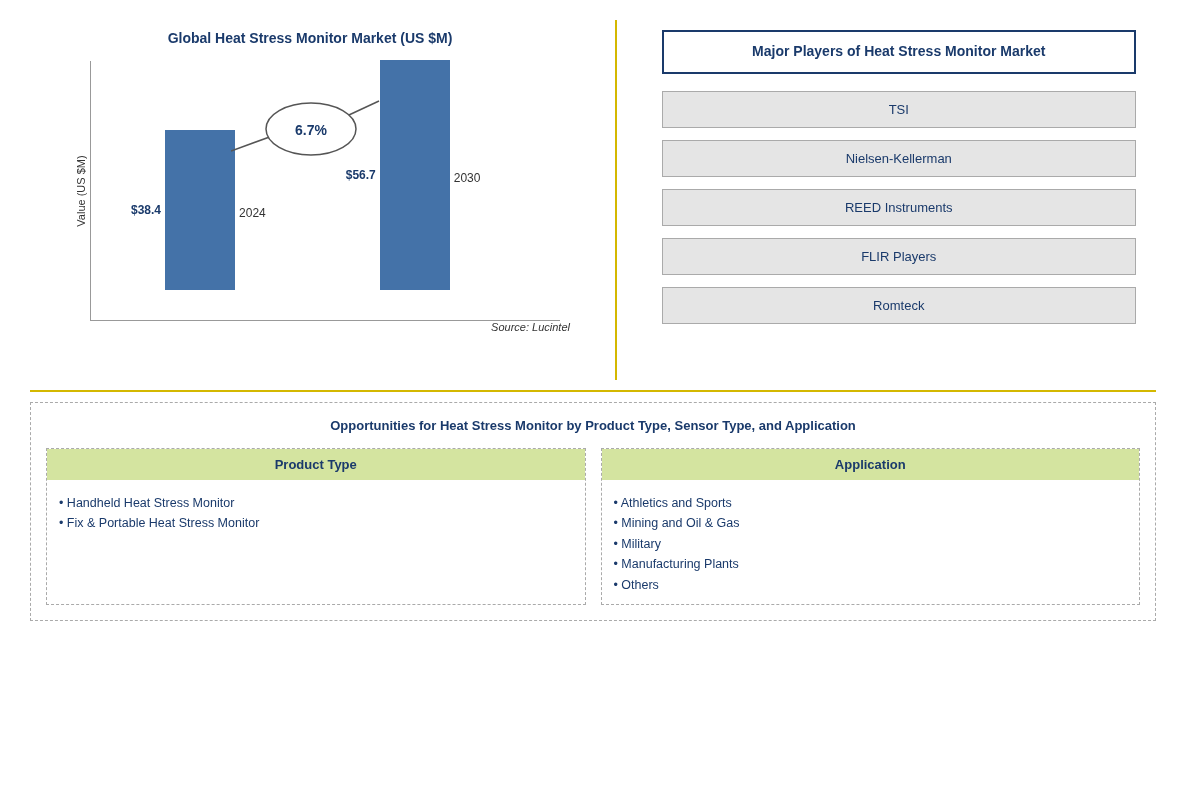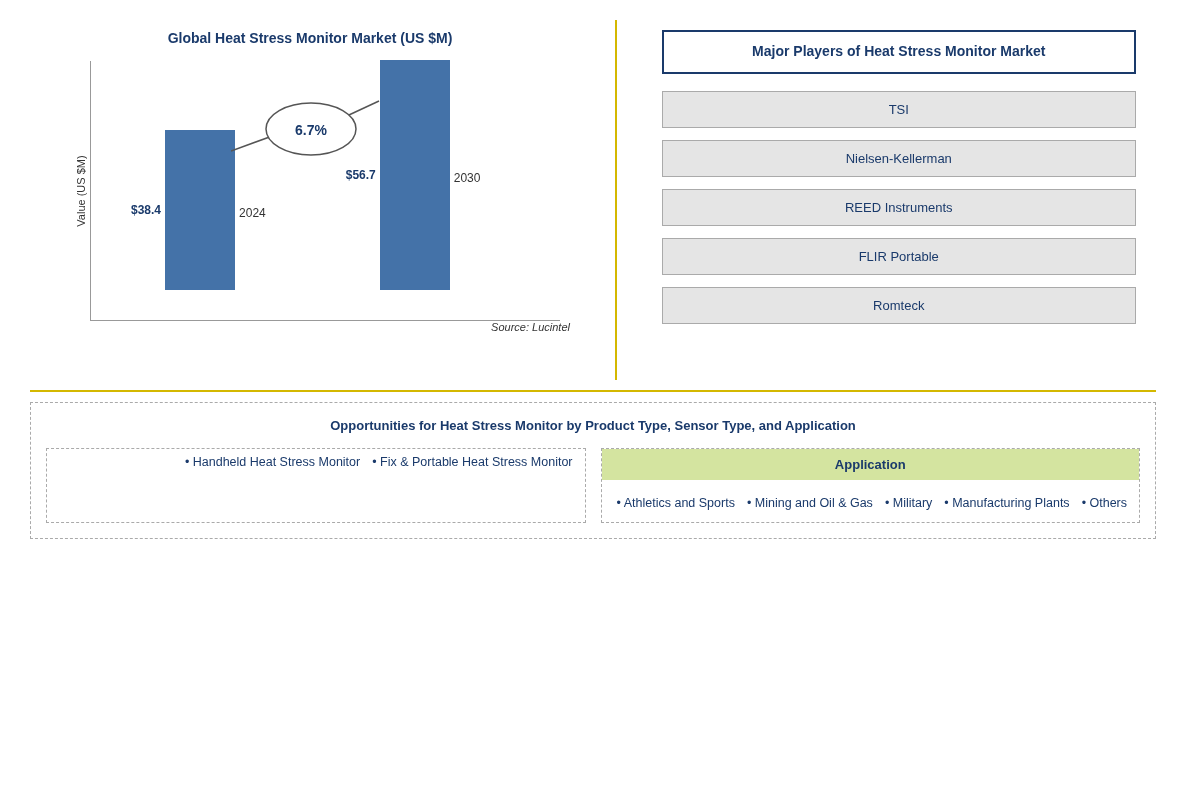--- a/index.html
+++ b/index.html
@@ -181,22 +181,22 @@
       font-weight: bold;
       font-size: 13px;
       color: #1a3a6b;
       padding: 8px;
       margin-bottom: 10px;
     }
 
     .column-items {
       padding: 5px 12px 10px 12px;
       display: flex;
-      flex-direction: row;
-      gap: 12px;
+      flex-direction: column;
+      gap: 3px;
       justify-content: flex-end;
     }
 
     .column-item {
       font-size: 12.5px;
       color: #1a3a6b;
       line-height: 1.4;
     }
 
     .column-item::before {
@@ -255,33 +255,34 @@
       <div class="source-text">Source: Lucintel</div>
     </div>
 
     <div class="vertical-divider"></div>
 
     <div class="players-container">
       <div class="players-title-box">Major Players of Heat Stress Monitor Market</div>
       <div class="player-item">TSI</div>
       <div class="player-item">Nielsen-Kellerman</div>
       <div class="player-item">REED Instruments</div>
-      <div class="player-item">FLIR Portable</div>
+      <div class="player-item">FLIR Players</div>
       <div class="player-item">Romteck</div>
     </div>
 
   </div>
 
   <div class="horizontal-divider"></div>
 
   <div class="bottom-section">
     <div class="bottom-title">Opportunities for Heat Stress Monitor by Product Type, Sensor Type, and Application</div>
     <div class="columns-row">
 
       <div class="column-box">
+        <div class="column-header">Product Type</div>
         <div class="column-items">
           <div class="column-item">Handheld Heat Stress Monitor</div>
           <div class="column-item">Fix &amp; Portable Heat Stress Monitor</div>
         </div>
       </div>
 
 
       <div class="column-box">
         <div class="column-header">Application</div>
         <div class="column-items">

